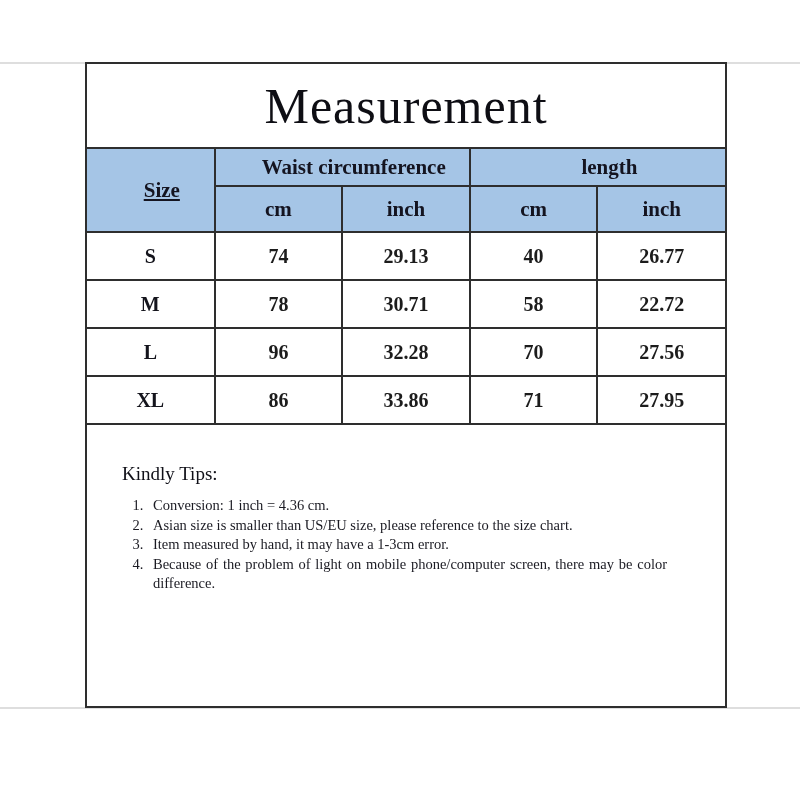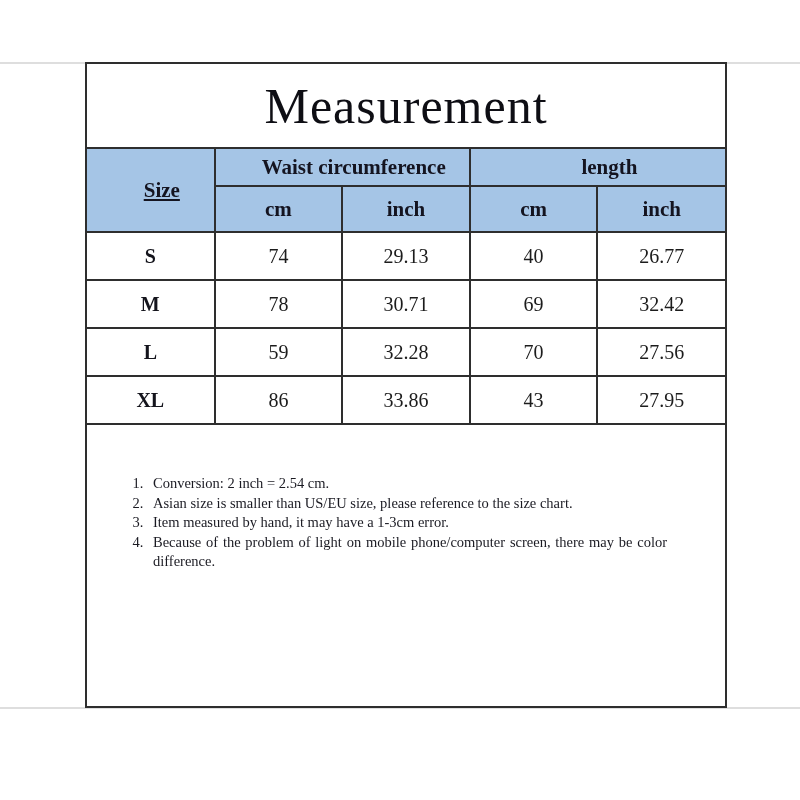--- a/index.html
+++ b/index.html
@@ -46,21 +46,21 @@
   table.size-table tr > *:last-child{border-right:none;}
   table.size-table thead th{
     background:var(--header-bg);
     font-weight:700;color:#141420;
   }
   table.size-table thead tr.group-row th{height:38px;font-size:21px;padding-left:23px;}
   table.size-table thead tr.unit-row th{height:46px;font-size:21px;}
   table.size-table thead th.size-head{font-size:22px;text-decoration:underline;}
   table.size-table tbody tr{height:48px;}
   table.size-table tbody th{font-weight:700;background:#fff;}
-  table.size-table tbody td{font-weight:400;color:#1c1c1c;}
+  table.size-table tbody td{font-weight:700;color:#1c1c1c;}
   .tips{
     padding:38px 36px 0 35px;
   }
   .tips-title{
     font-size:19px;color:#101018;
   }
   .tips ol{
     margin-top:11px;
     padding-left:25px;
     width:545px;
@@ -105,43 +105,44 @@
             <th>S</th>
             <td>74</td>
             <td>29.13</td>
             <td>40</td>
             <td>26.77</td>
           </tr>
           <tr>
             <th>M</th>
             <td>78</td>
             <td>30.71</td>
-            <td>69</td>
-            <td>32.42</td>
+            <td>58</td>
+            <td>22.72</td>
           </tr>
           <tr>
             <th>L</th>
-            <td>59</td>
+            <td>96</td>
             <td>32.28</td>
             <td>70</td>
             <td>27.56</td>
           </tr>
           <tr>
             <th>XL</th>
             <td>86</td>
             <td>33.86</td>
-            <td>43</td>
+            <td>71</td>
             <td>27.95</td>
           </tr>
         </tbody>
     </table>
 
     <div class="tips">
+      <div class="tips-title">Kindly Tips:</div>
       <ol>
-          <li>Conversion: 2 inch = 2.54 cm.</li>
+          <li>Conversion: 1 inch = 4.36 cm.</li>
           <li>Asian size is smaller than US/EU size, please reference to the size chart.</li>
           <li>Item measured by hand, it may have a 1-3cm error.</li>
           <li>Because of the problem of light on mobile phone/computer screen, there may be color difference.</li>
         </ol>
     </div>
 
   </div>
 </div>
 
 </body></html>

